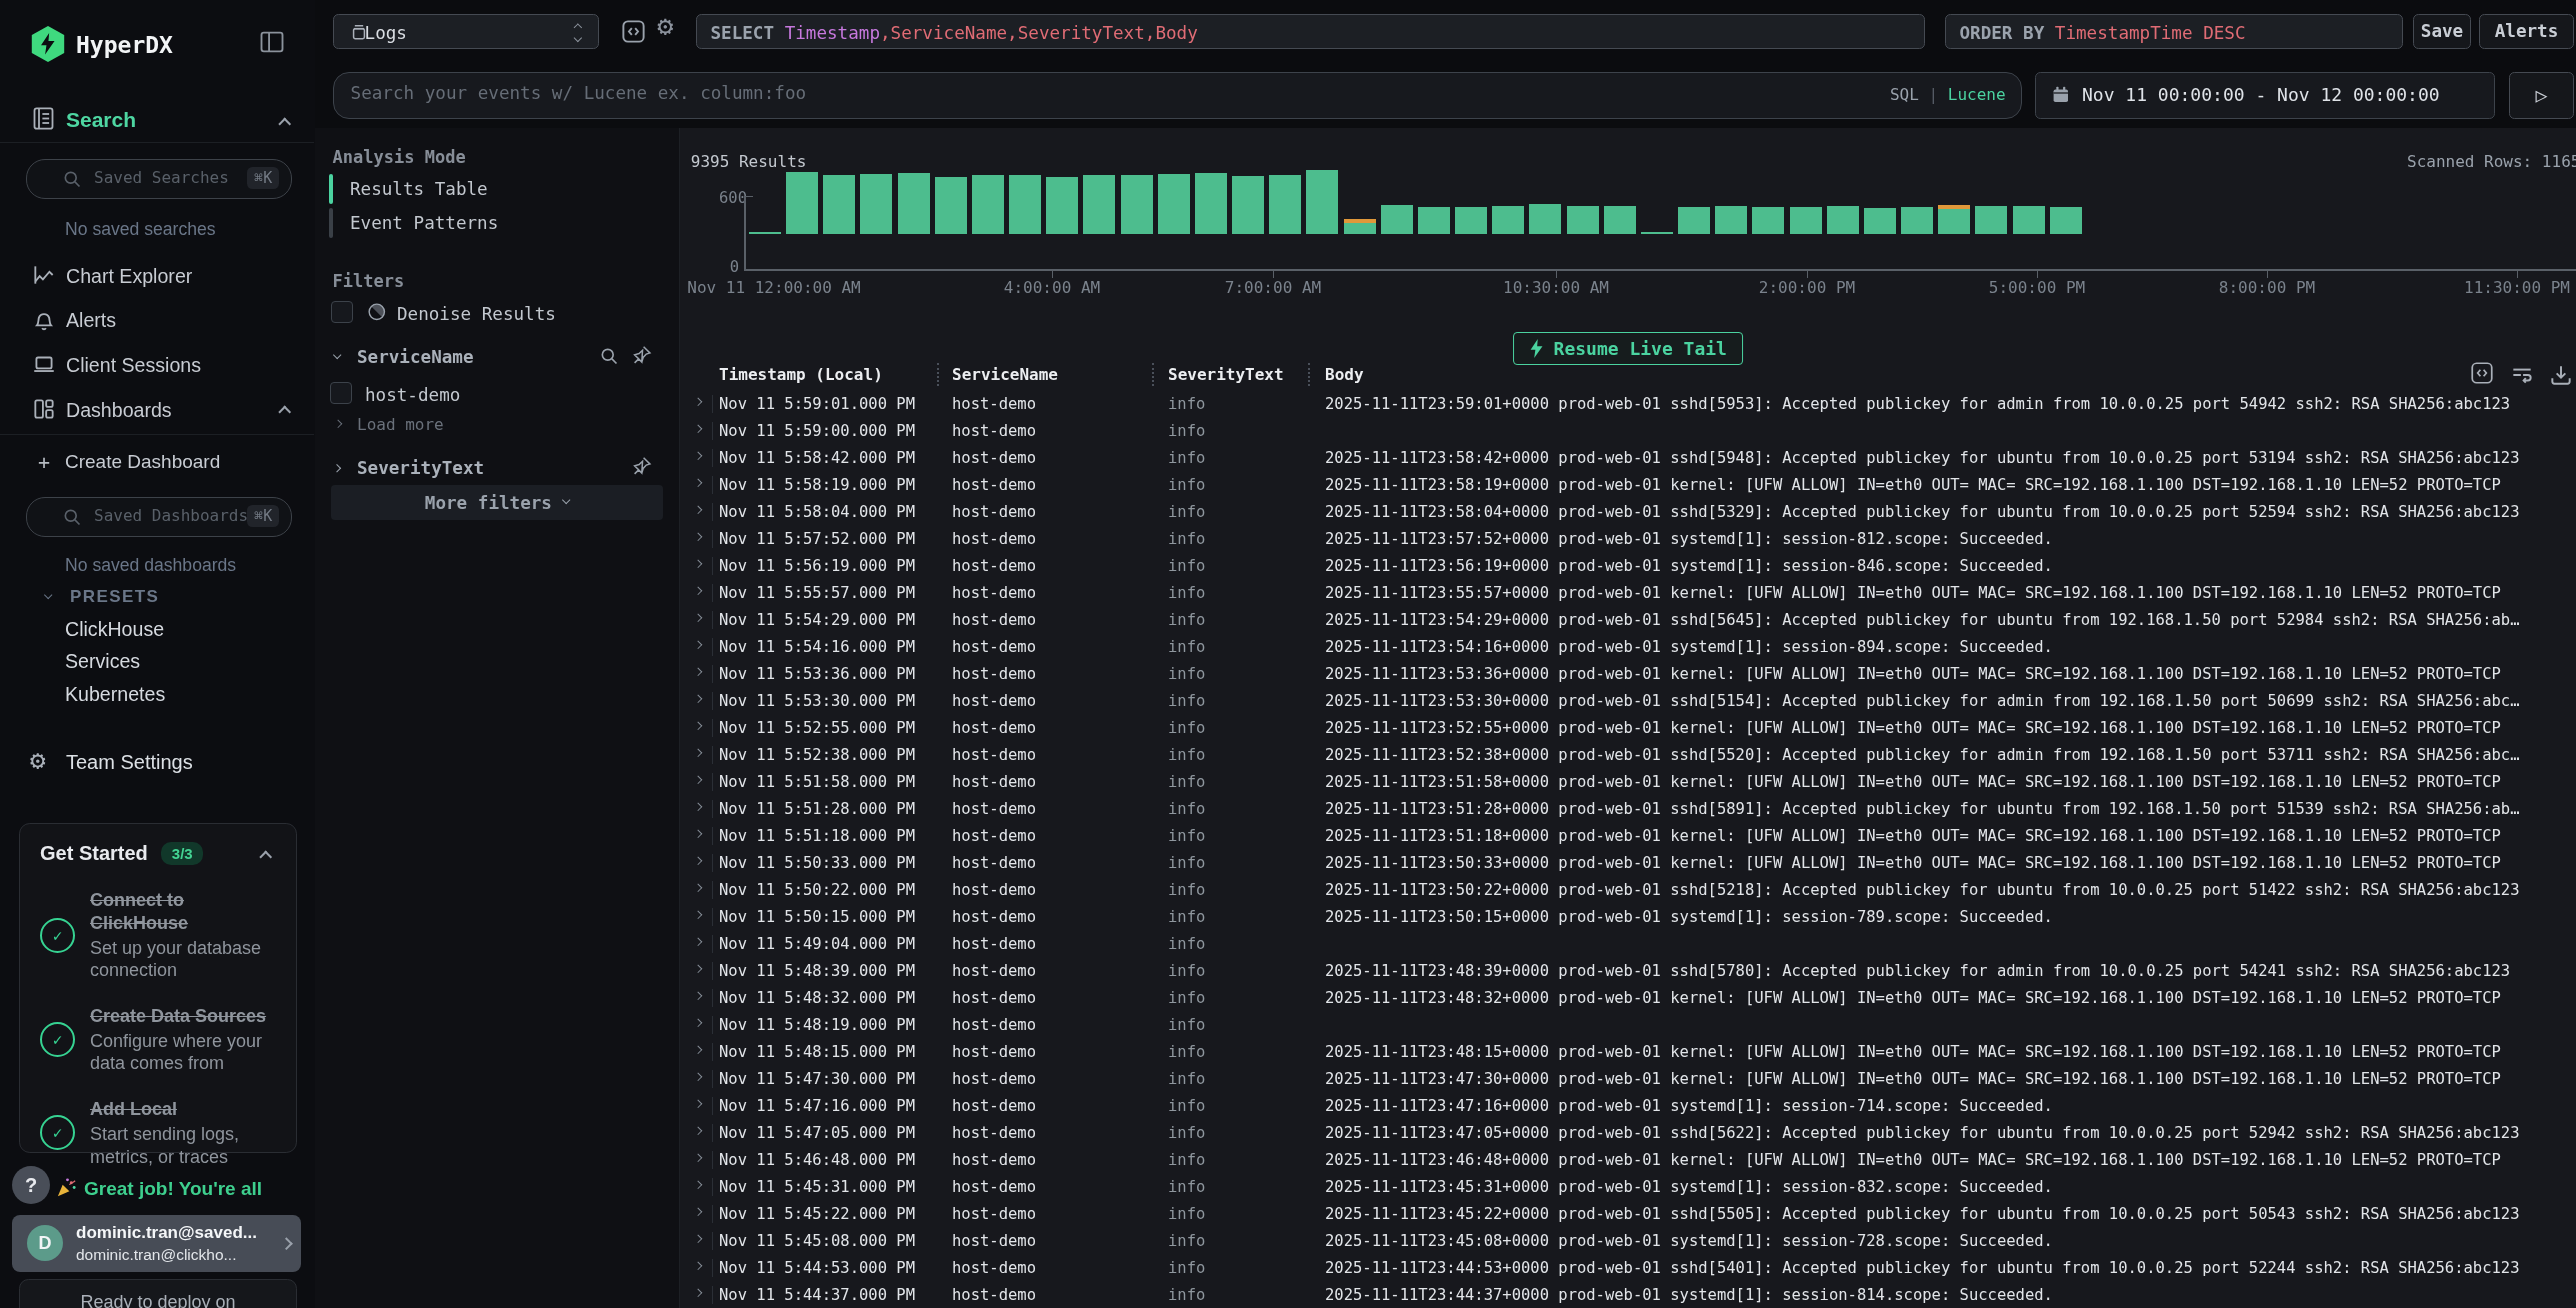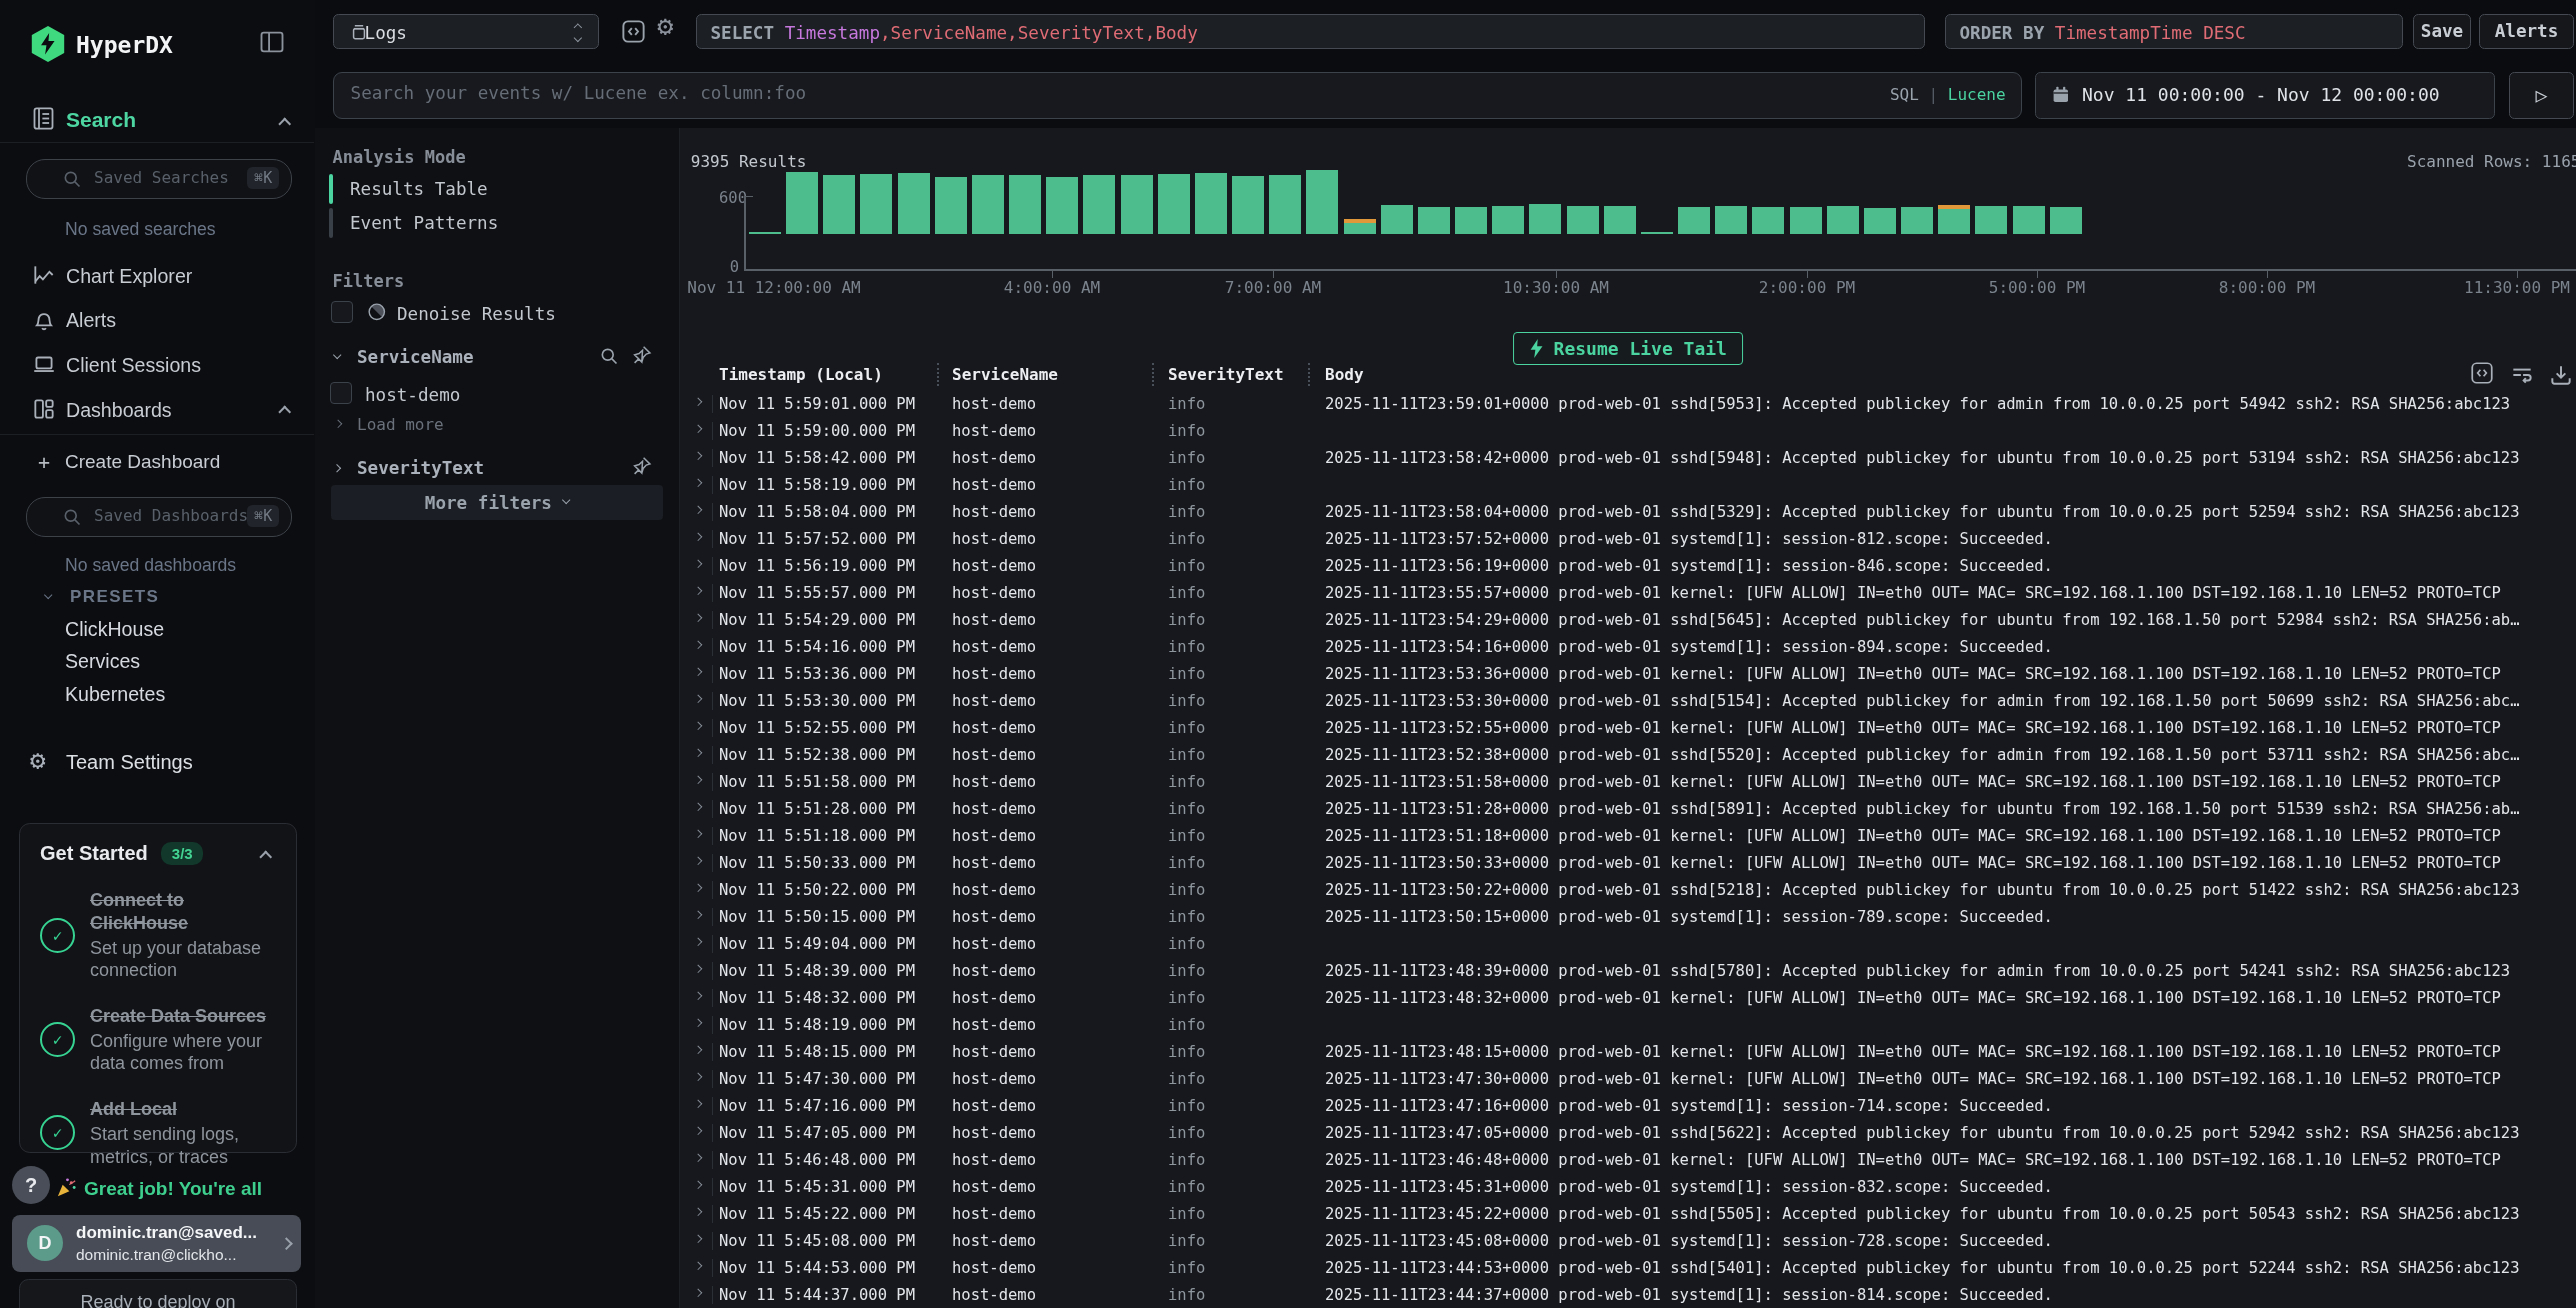--- a/index.html
+++ b/index.html
@@ -250,21 +250,21 @@
       <div class="abs nowrap" style="left:13.5px;top:8px;font-size:17.6px;">
         <span class="kw">ORDER BY</span><span> </span><span style="color:#e06c75;">TimestampTime DESC</span>
       </div>
     </div>
 
     <div class="btn abs" style="left:2098px;top:13.5px;width:58px;height:35px;">Save</div>
     <div class="btn abs" style="left:2164px;top:13.5px;width:95px;height:35px;">Alerts</div>
   </div>
 
   <div id="bar2" class="abs">
-    <div id="searchbox" class="abs" style="left:17.6px;top:9.5px;width:1689px;height:47px;background:#17191e;border:1.4px solid #3d434b;border-radius:9px;box-sizing:border-box;">
+    <div id="searchbox" class="abs" style="left:17.6px;top:9.5px;width:1689px;height:47px;background:#17191e;border:1.4px solid #3d434b;border-radius:16px;box-sizing:border-box;">
       <input placeholder="Search your events w/ Lucene ex. column:foo" style="">
       <div class="abs nowrap" style="right:15px;top:12px;font-size:16px;">
         <span style="color:#9aa2ac;">SQL</span>
         <span style="color:#565c66;">|</span>
         <span style="color:#4bd3a0;">Lucene</span>
       </div>
     </div>
     <div class="abs" style="left:1720px;top:9.5px;width:460px;height:47px;background:#17191e;border:1.4px solid #3d434b;border-radius:5.4px;box-sizing:border-box;">
       <svg class="abs" style="left:13.5px;top:11.5px;" width="21.6" height="21.6" viewBox="0 0 24 24">
           <rect x="4" y="6" width="16" height="14" rx="2" fill="#9aa2ac"></rect>
@@ -457,20 +457,21 @@
           <span class="rbody">2025-11-11T23:58:42+0000 prod-web-01 sshd[5948]: Accepted publickey for ubuntu from 10.0.0.25 port 53194 ssh2: RSA SHA256:abc123</span>
         </div>
         <div class="lrow">
           <span class="rchev">
             <span class="chv right xs"></span>
           </span>
           <span class="rline"></span>
           <span class="rts nowrap">Nov 11 5:58:19.000 PM</span>
           <span class="rsvc nowrap">host-demo</span>
           <span class="rsev nowrap">info</span>
+          <span class="rbody">2025-11-11T23:58:19+0000 prod-web-01 kernel: [UFW ALLOW] IN=eth0 OUT= MAC= SRC=192.168.1.100 DST=192.168.1.10 LEN=52 PROTO=TCP</span>
         </div>
         <div class="lrow">
           <span class="rchev">
             <span class="chv right xs"></span>
           </span>
           <span class="rline"></span>
           <span class="rts nowrap">Nov 11 5:58:04.000 PM</span>
           <span class="rsvc nowrap">host-demo</span>
           <span class="rsev nowrap">info</span>
           <span class="rbody">2025-11-11T23:58:04+0000 prod-web-01 sshd[5329]: Accepted publickey for ubuntu from 10.0.0.25 port 52594 ssh2: RSA SHA256:abc123</span>

